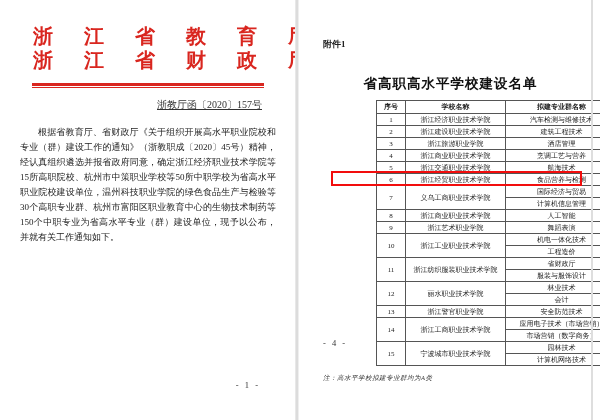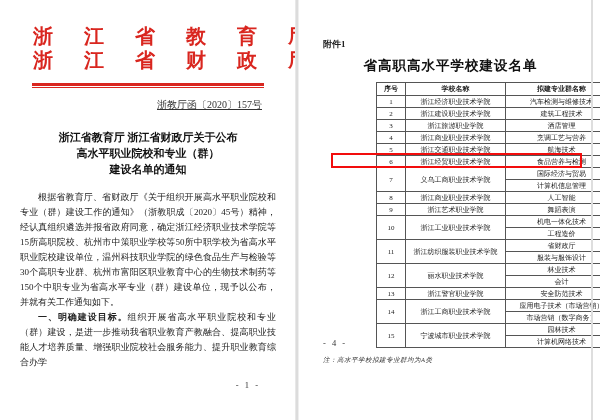--- a/index.html
+++ b/index.html
@@ -18,21 +18,21 @@
   .lead-bold { font-weight:bold; }
   .page-num-left { position:absolute; right:36px; bottom:30px; font-size:8.5px; color:#333; letter-spacing:2px; }
 
   
   .page-divider { position:absolute; left:295px; top:0; width:4px; height:420px; background:#dcdcdc; border-left:1px solid #e8e8e8; border-right:1px solid #efefef; }
   .right-edge { position:absolute; left:591px; top:0; width:2px; height:420px; background:#dedede; }
 
   
   .page-right { position:absolute; left:299px; top:0; width:292px; height:376px; background:#ffffff; padding:38px 0 0 24px; }
   .attachment-label { font-size:9px; color:#222; font-weight:bold; }
-  .table-title { margin-top:6px; width:255px; text-align:center; font-size:13.5px; font-weight:bold; color:#111; letter-spacing:1px; }
+  .table-title { margin-top:24px; width:255px; text-align:center; font-size:13.5px; font-weight:bold; color:#111; letter-spacing:1px; }
   .table-wrap { position:relative; margin-top:7px; margin-left:13px; width:241px; }
   table.school-table { border-collapse:collapse; width:241px; table-layout:fixed;margin-left:40px; }
   table.school-table th, table.school-table td { border:1px solid #555; font-size:7px; color:#222; text-align:center; vertical-align:middle; padding:0 2px; overflow:hidden; white-space:nowrap; }
   table.school-table th { height:13px; font-weight:bold; }
   table.school-table td { height:12px; font-weight:normal; }
   .col-no { width:29px; }
   .col-school { width:100px; }
   .col-group { width:112px; }
   .highlight-box { position:absolute; left:-5px; right:-5px; border:2px solid #f20d0d; pointer-events:none; }
   .footnote { margin-top:8px; margin-left:0; font-size:6.5px; color:#333; font-style:italic; letter-spacing:0.5px; }
@@ -43,28 +43,22 @@
 
 <div class="canvas">
 
   <div class="page-left">
     <div class="agency-header">
       <div>浙 江 省 教 育 厅</div>
       <div>浙 江 省 财 政 厅</div>
     </div>
     <div class="red-rule"></div>
     <div class="doc-number">浙教厅函〔2020〕157号</div>
-    <div class="doc-title">
-      <div>浙江省教育厅 浙江省财政厅关于公布</div>
-      <div>高水平职业院校和专业（群）</div>
-      <div>建设名单的通知</div>
-    </div>
     <div class="doc-body">
       <p class="indent">根据省教育厅、省财政厅《关于组织开展高水平职业院校和专业（群）建设工作的通知》（浙教职成〔2020〕45号）精神，经认真组织遴选并报省政府同意，确定浙江经济职业技术学院等15所高职院校、杭州市中策职业学校等50所中职学校为省高水平职业院校建设单位，温州科技职业学院的绿色食品生产与检验等30个高职专业群、杭州市富阳区职业教育中心的生物技术制药等150个中职专业为省高水平专业（群）建设单位，现予以公布，并就有关工作通知如下。</p>
-      <p class="indent"><span class="lead-bold">一、明确建设目标。</span><span>组织开展省高水平职业院校和专业（群）建设，是进一步推动我省职业教育产教融合、提高职业技能人才培养质量、增强职业院校社会服务能力、提升职业教育综合办学</span></p>
     </div>
     <div class="page-num-left">- 1 -</div>
   </div>
 
   <div class="page-divider"></div>
 
   <div class="page-right">
     <div class="attachment-label">附件1</div>
     <div class="table-title">省高职高水平学校建设名单</div>
     <div class="table-wrap">

